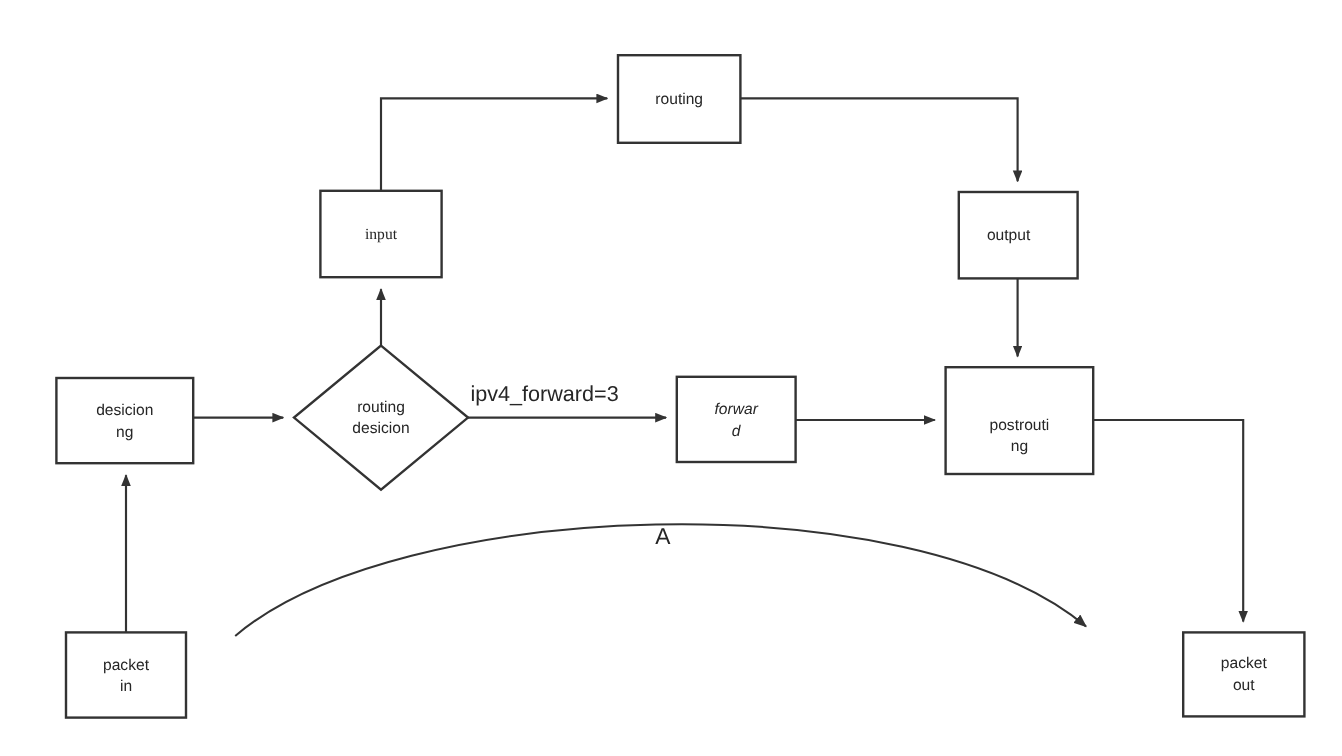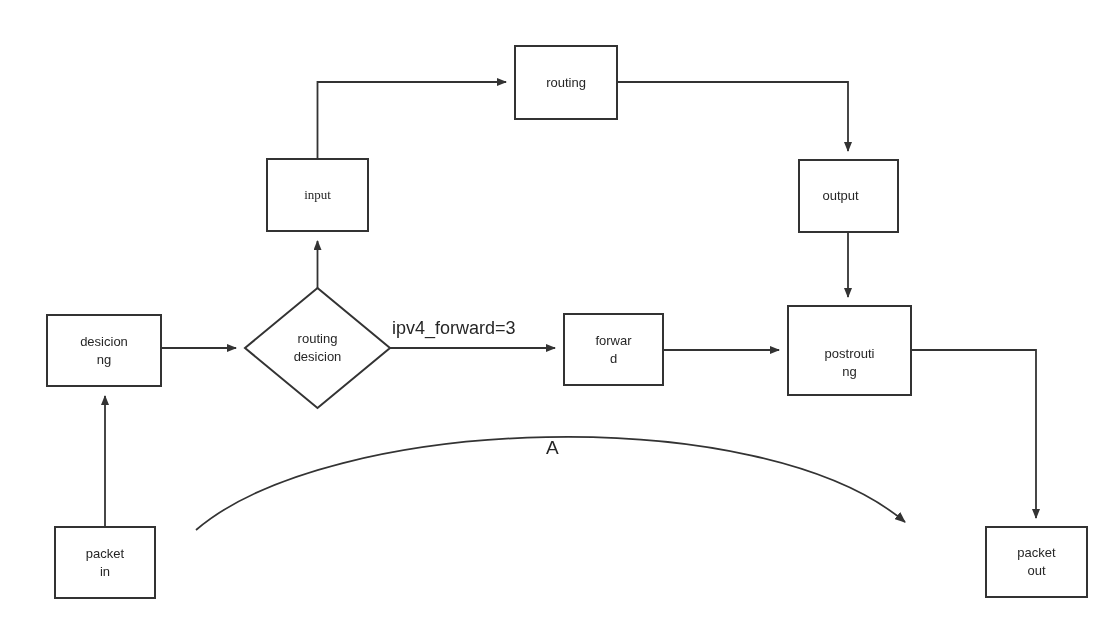--- a/index.html
+++ b/index.html
@@ -106,21 +106,21 @@
 
   <div class="node-label" style="left:245px; top:288px; width:145px; height:120px;">routing
 desicion</div>
 
   <div class="node-label" style="left:267px; top:159px; width:101px; height:72px;font-family:Liberation Serif, serif;">input</div>
 
   <div class="node-label" style="left:515px; top:46px; width:102px; height:73px;">routing</div>
 
   <div class="node-label" style="left:799px; top:160px; width:83px; height:72px;">output</div>
 
-  <div class="node-label" style="left:564px; top:314px; width:99px; height:71px;">forwar
+  <div class="node-label" style="left:564px; top:314px; width:99px; height:71px;font-style:italic;">forwar
 d</div>
 
   <div class="node-label" style="left:788px; top:306px; width:123px; height:114px;">postrouti
 ng</div>
 
   <div class="node-label" style="left:55px; top:527px; width:100px; height:71px;">packet
 in</div>
 
   <div class="node-label" style="left:986px; top:527px; width:101px; height:70px;">packet
 out</div>

